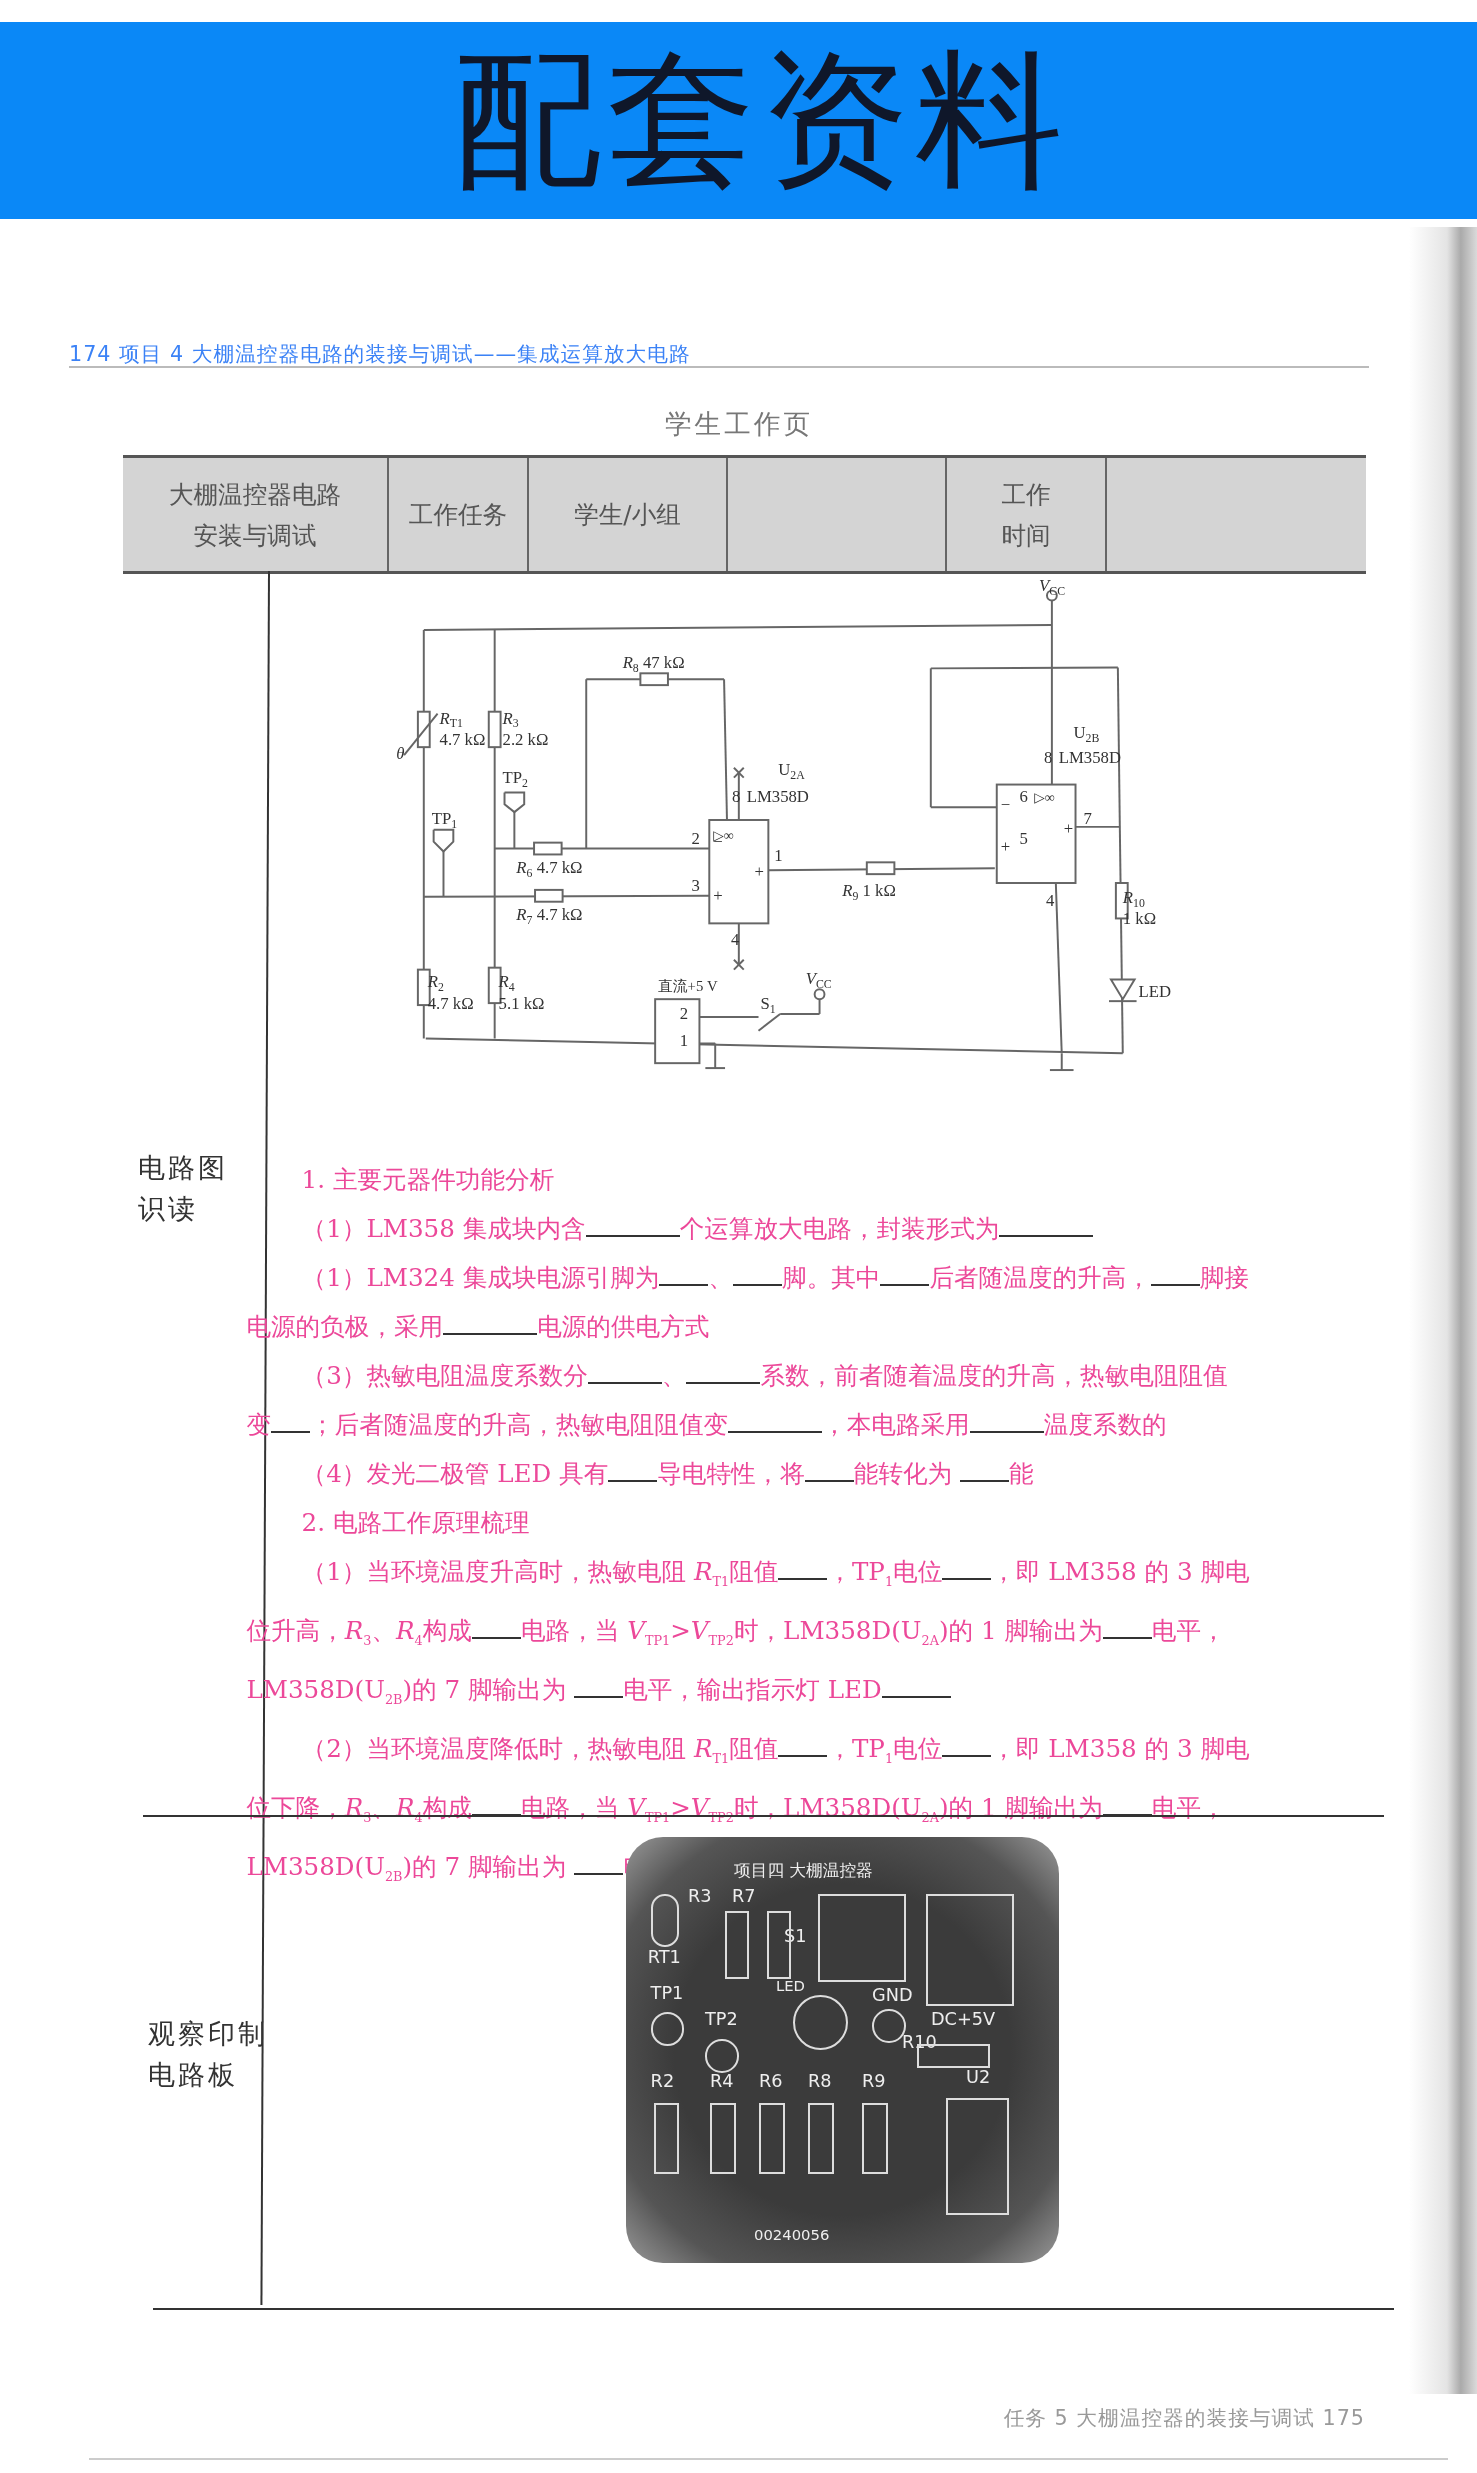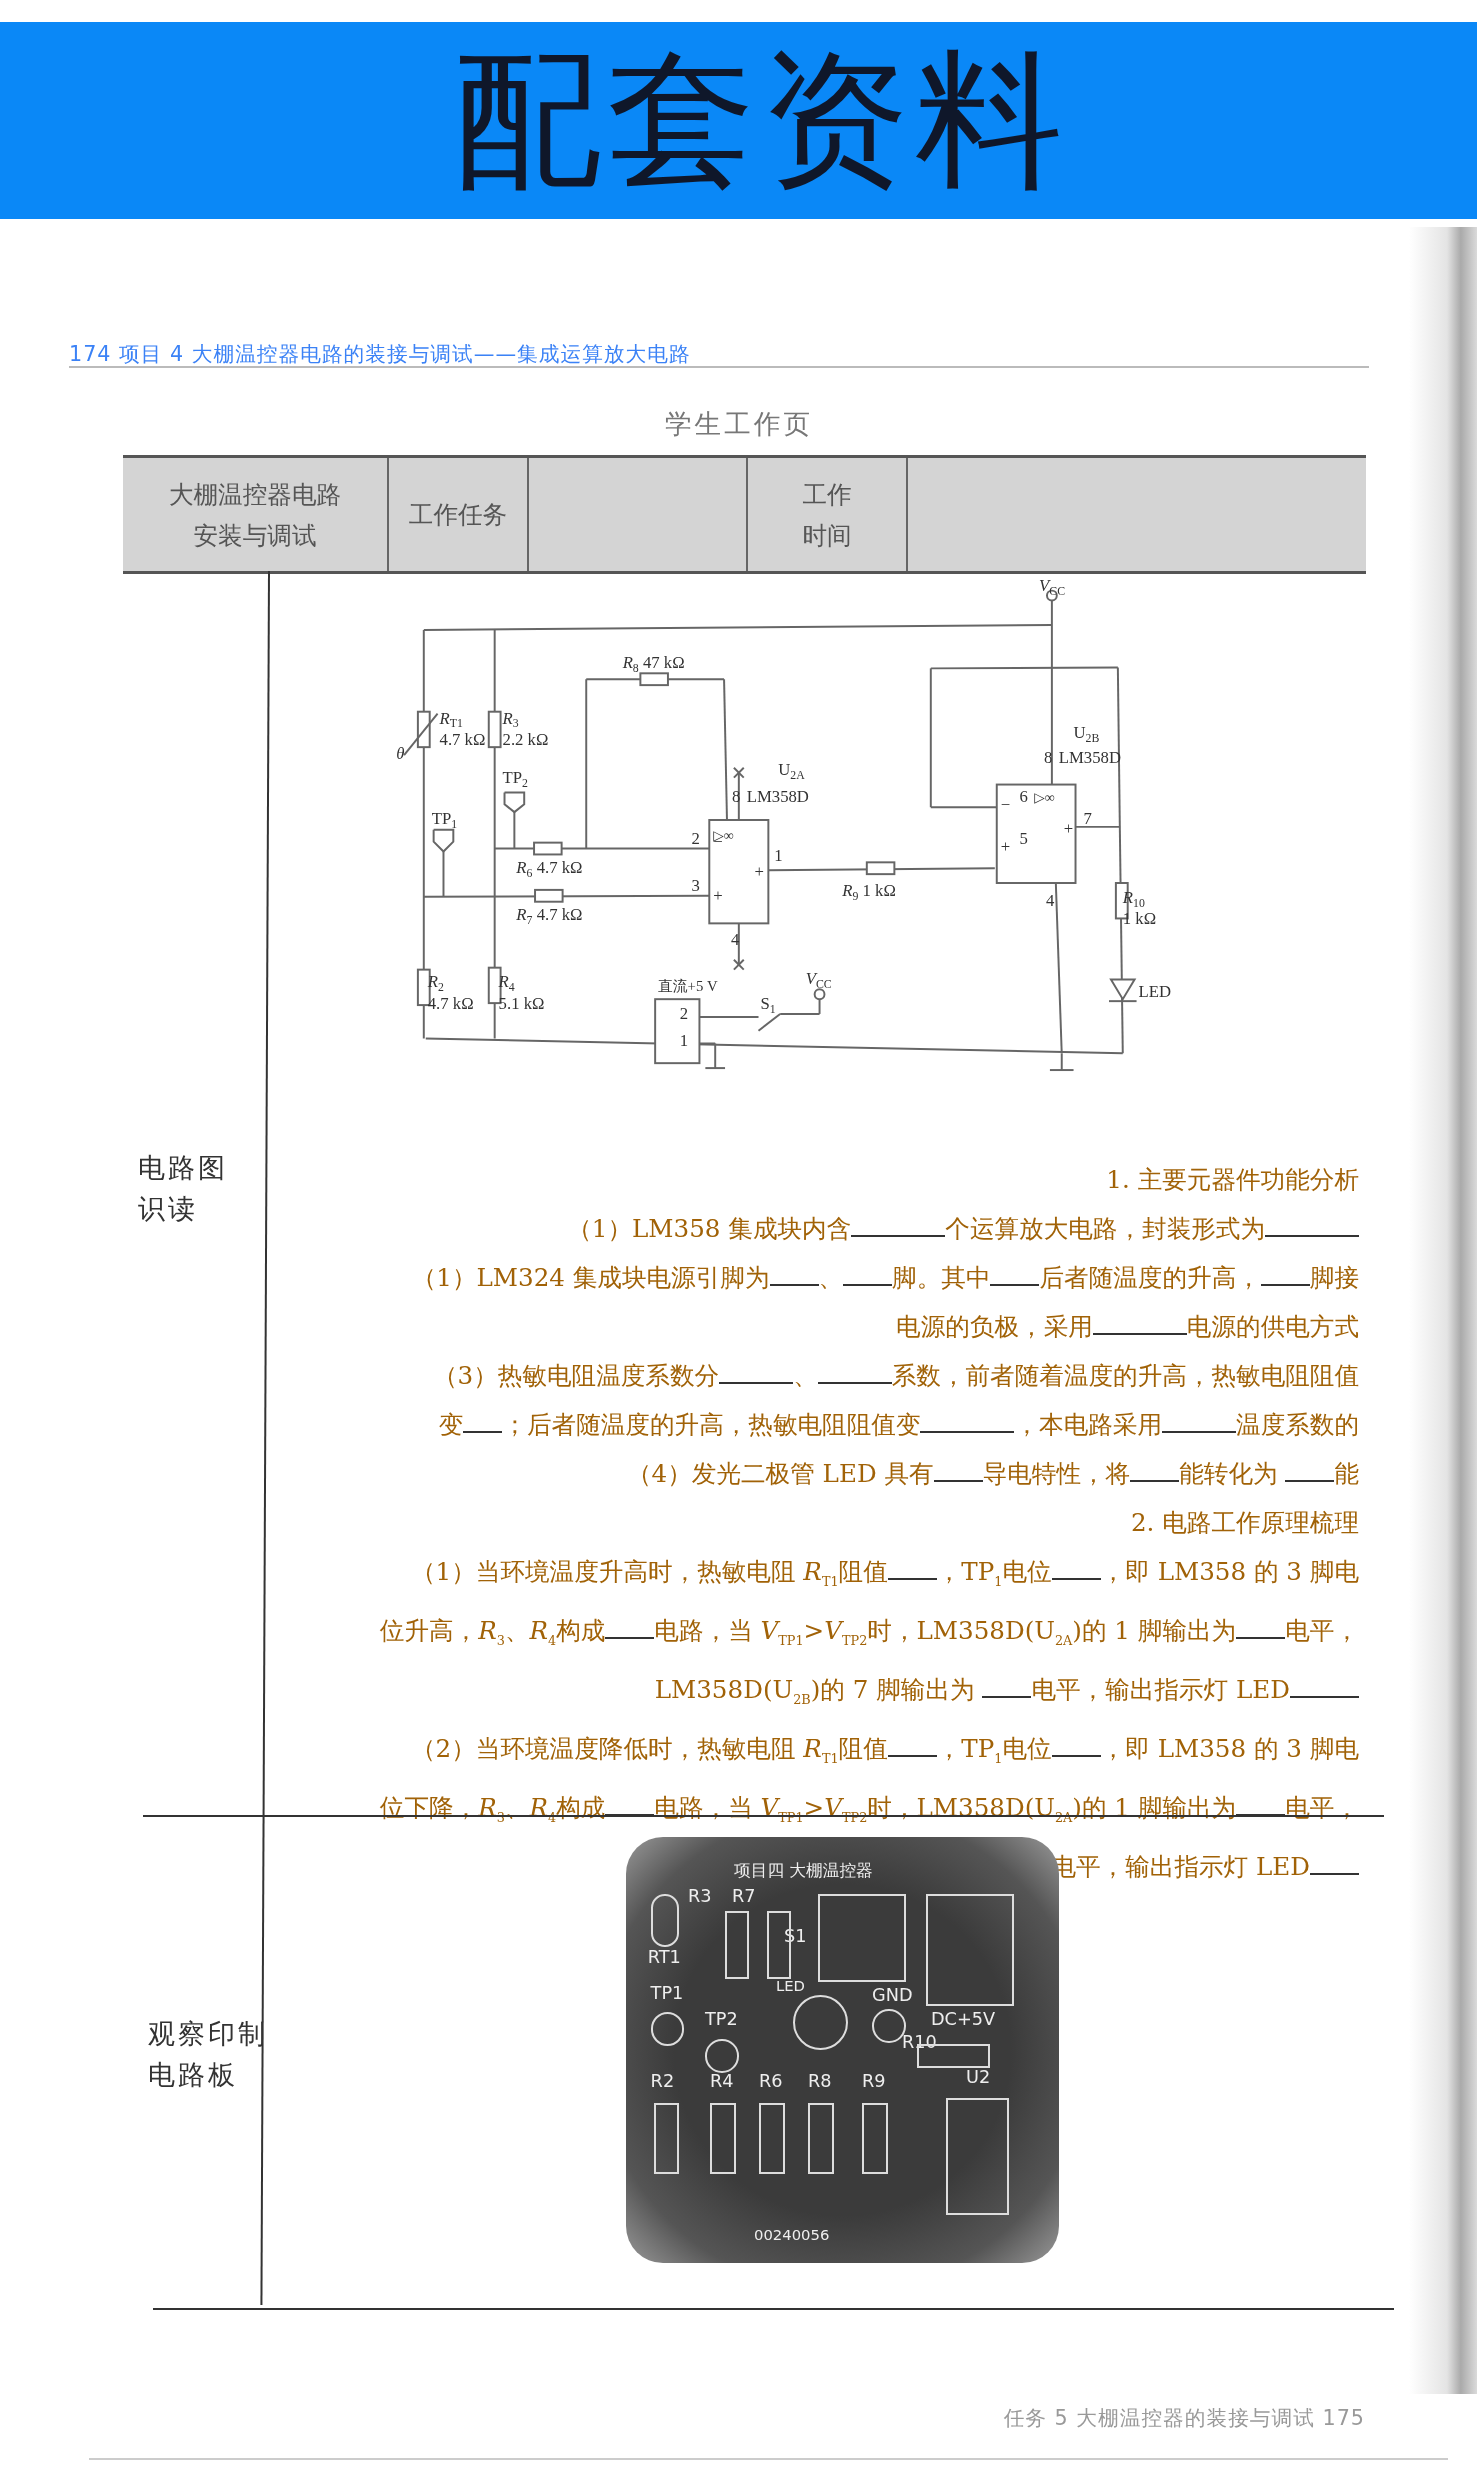--- a/index.html
+++ b/index.html
@@ -20,21 +20,21 @@
   .hdr .c { border-right:2px solid #666; display:flex; align-items:center; justify-content:center;
          text-align:center; font-size:24.6px; color:#555; font-family:"DejaVu Sans", sans-serif; line-height:41px; }
   .hdr .c:last-child { border-right:none; }
   .body-vline { position:absolute; left:268px; top:571px; width:2px; height:1734px; background:#333; transform:rotate(0.25deg); transform-origin:top; }
   .row-sep1 { position:absolute; left:143px; top:1815px; width:1241px; border-top:2px solid #333; }
   .row-sep2 { position:absolute; left:153px; top:2308px; width:1241px; border-top:2px solid #333; }
   .row-label { position:absolute; font-family:Liberation Serif, serif; font-size:27px; color:#333;
          text-align:left; line-height:41px; letter-spacing:3px; }
   .schematic { position:absolute; left:394px; top:566px; width:985px; height:571px; }
   .schematic text { font-family:"Liberation Serif", serif; fill:#333; }
-  .q { position:absolute; left:285px; width:1074px; font-size:24.6px; line-height:49px; color:#a16207;text-align:right; }
+  .q { position:absolute; left:274px; width:1074px; font-size:24.6px; line-height:49px; color:#ec4899; }
   .q p { margin:0; }
   .ind { text-indent:27.6px; }
   .blank { display:inline-block; border-bottom:2px solid #333; height:23.6px; vertical-align:baseline; }
   sub { font-size:12.8px; }
   .pcb { position:absolute; left:626px; top:1837px; width:433px; height:426px; border-radius:37px;
          background:radial-gradient(ellipse at 50% 50%, #3b3b3b 55%, #555 80%, #999 100%); }
   .pcb-text { position:absolute; font-family:"DejaVu Sans", sans-serif; color:#eee; font-size:17.7px; font-weight:normal; }
   .footer-head { position:absolute; right:113px; top:2404px; font-size:20.7px; color:#999;
          font-family:"DejaVu Sans", sans-serif; letter-spacing:1px; }
   .rule-bottom { position:absolute; left:89px; top:2458px; width:1359px; border-top:2px solid #ccc; }
@@ -54,20 +54,21 @@
 <div class="rule-top"></div>
 
 <div class="sheet-title">学生工作页</div>
 
 <div class="hdr">
   <div class="c" style="width:264px;white-space:pre-line">大棚温控器电路
 安装与调试</div>
   <div class="c" style="width:138px">
       <span>工作任务</span>
     </div>
+  <div class="c" style="width:197px">学生/小组</div>
   <div class="c" style="width:217px"></div>
   <div class="c" style="width:158px;white-space:pre-line">工作
 时间</div>
   <div class="c" style="flex:1"></div>
 </div>
 
 <div class="body-vline"></div>
 
 <div class="row-label" style="left:138px;top:1148px;width:118px">
   <div>电路图</div>

